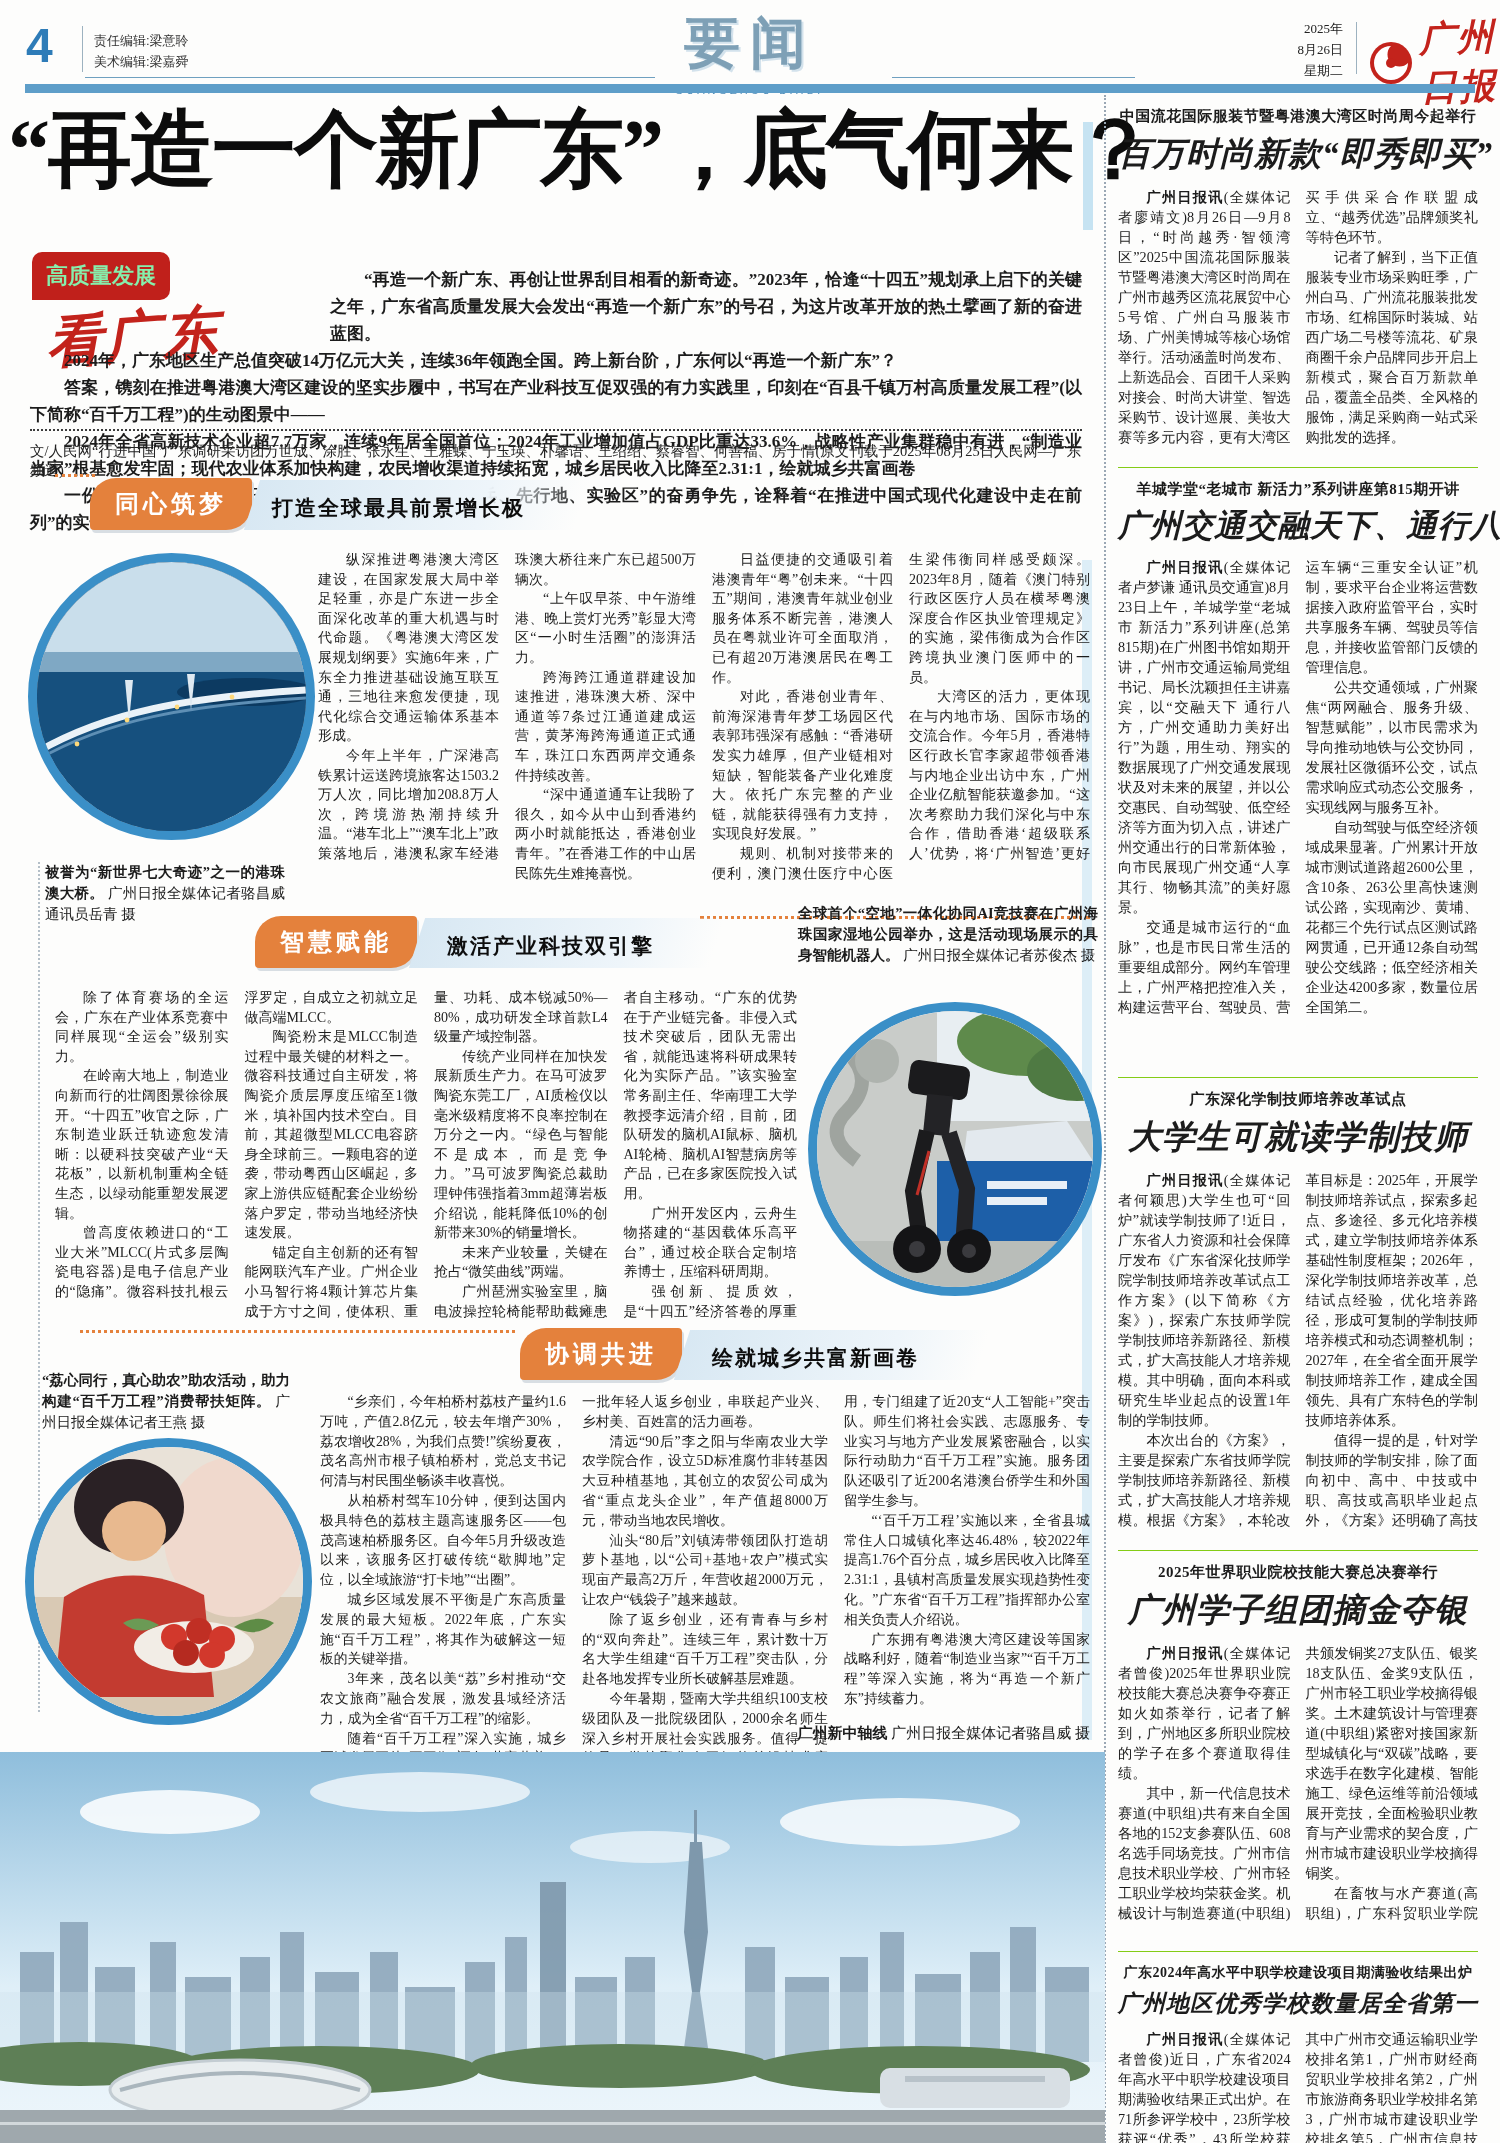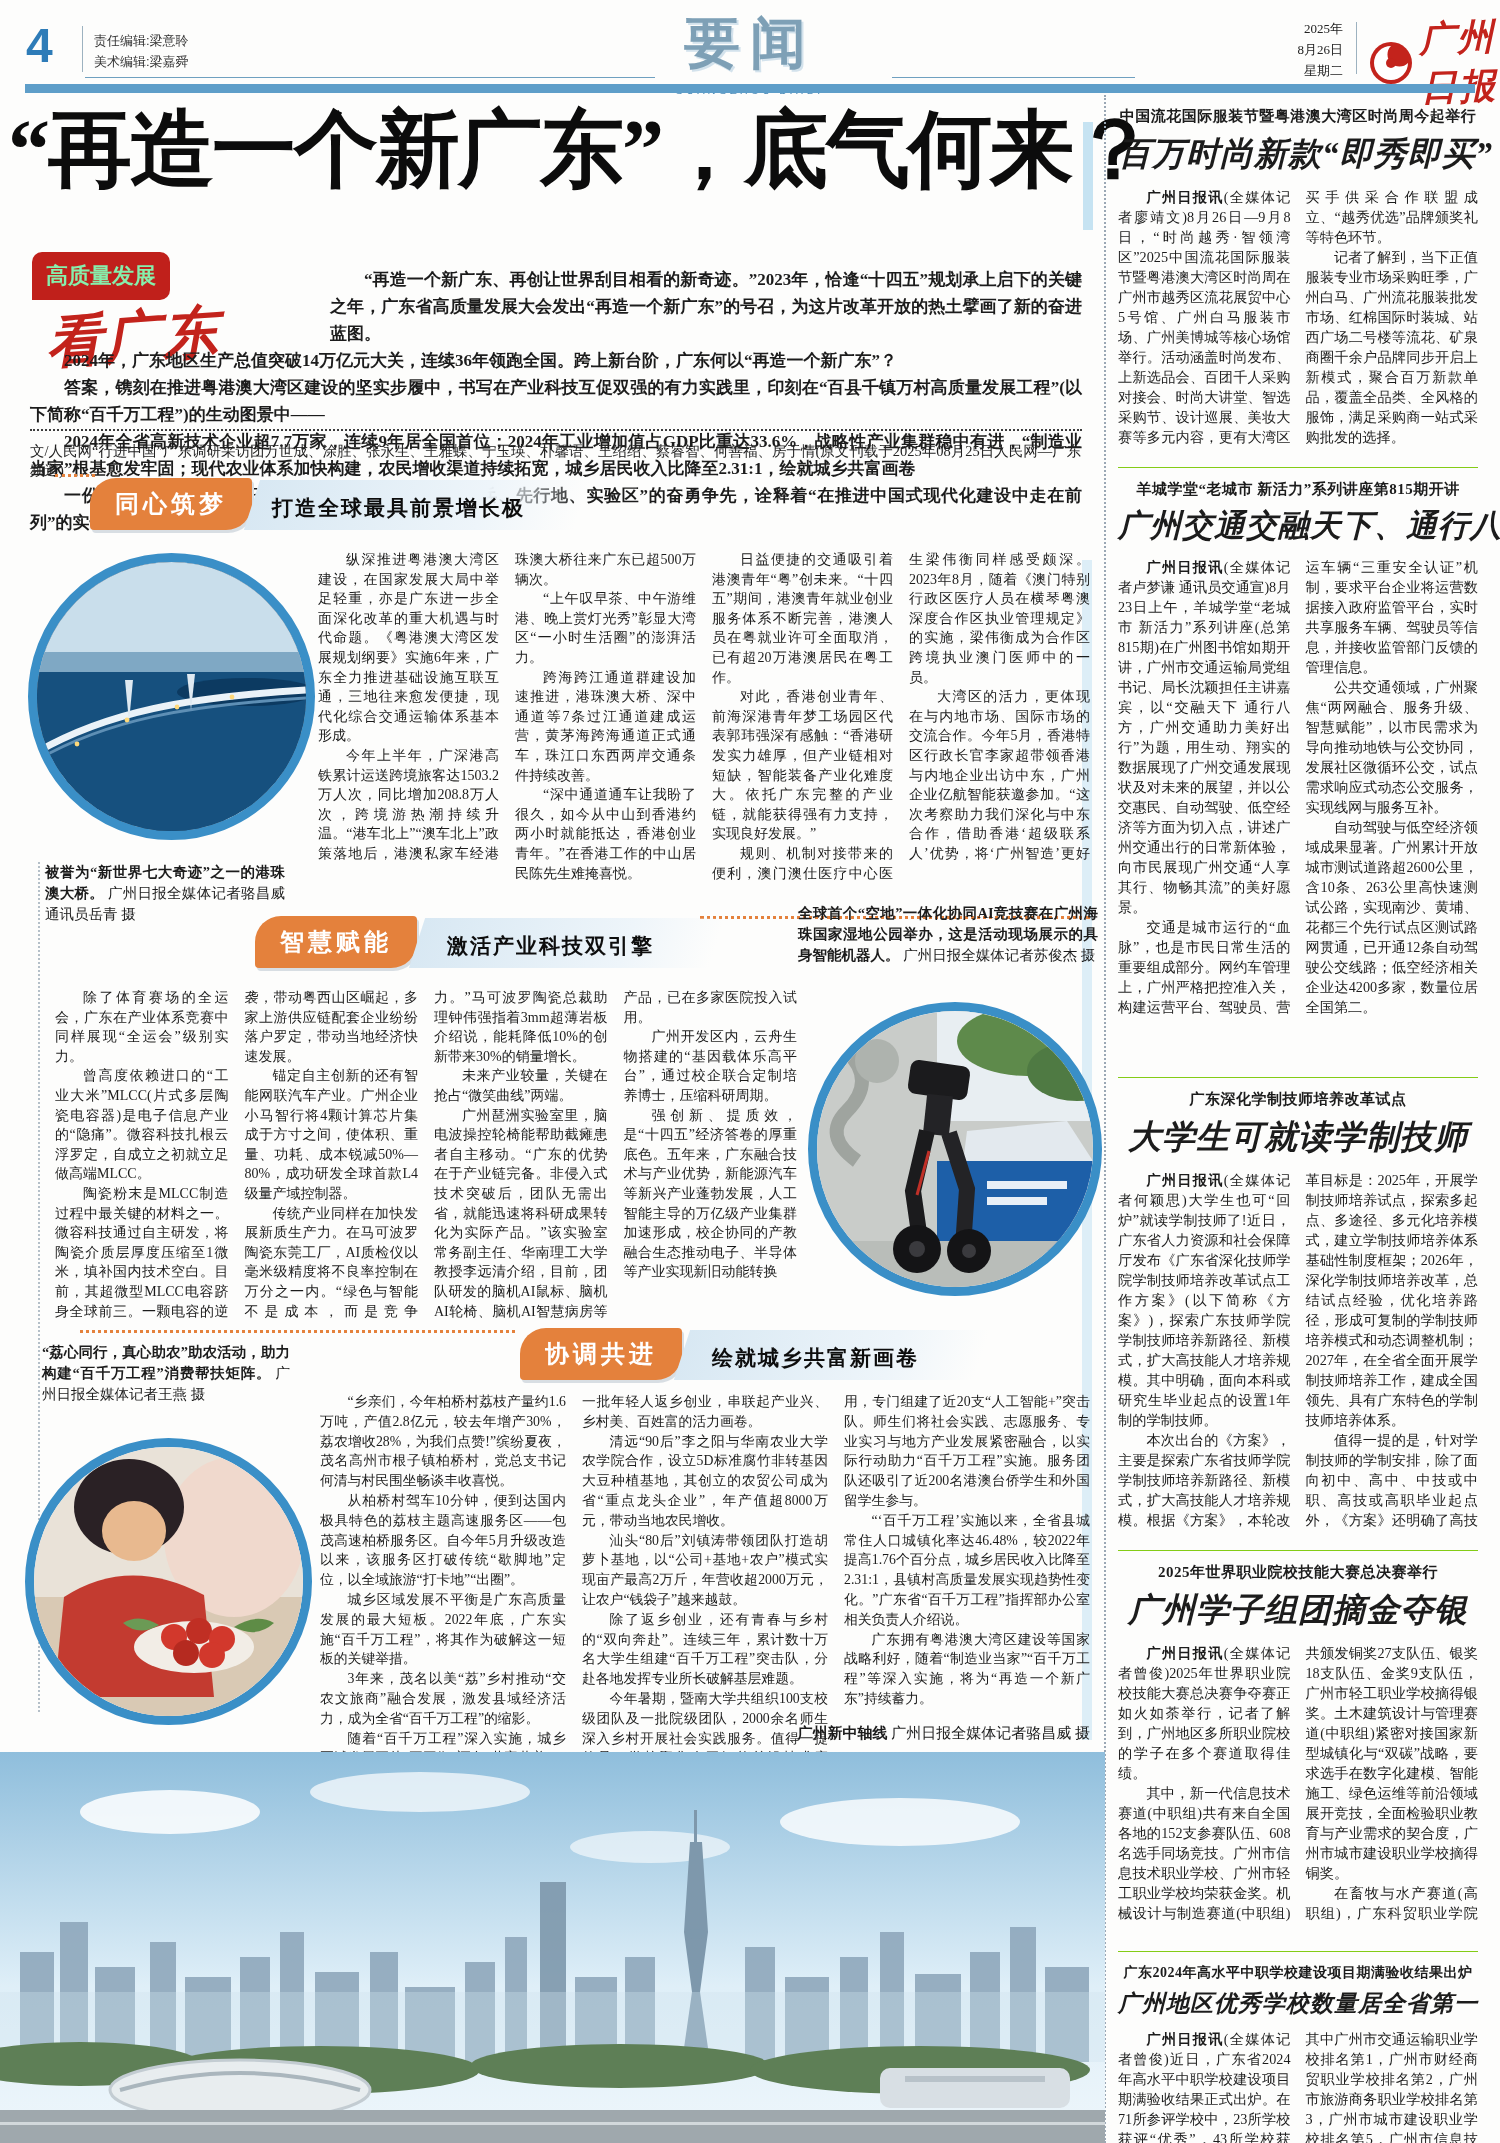--- a/index.html
+++ b/index.html
@@ -187,38 +187,39 @@
     <path d="M132 122 L150 178 L146 236" stroke="#232326" stroke-width="16" fill="none"></path>
     <path d="M112 140 L100 184" stroke="#c03028" stroke-width="3" fill="none"></path>
     <circle cx="100" cy="238" r="24" fill="#141416"></circle>
       <circle cx="100" cy="238" r="8" fill="#3a3a3e"></circle>
     <circle cx="152" cy="240" r="22" fill="#141416"></circle>
       <circle cx="152" cy="240" r="7" fill="#3a3a3e"></circle>
   </svg>
 </div>
 <div class="abs cols c4" style="left:55px;top:988px;width:742px;height:352px;">
     <p>除了体育赛场的全运会，广东在产业体系竞赛中同样展现“全运会”级别实力。</p>
+    <p>在岭南大地上，制造业向新而行的壮阔图景徐徐展开。“十四五”收官之际，广东制造业跃迁轨迹愈发清晰：以硬科技突破产业“天花板”，以新机制重构全链生态，以绿动能重塑发展逻辑。</p>
     <p>曾高度依赖进口的“工业大米”MLCC(片式多层陶瓷电容器)是电子信息产业的“隐痛”。微容科技扎根云浮罗定，自成立之初就立足做高端MLCC。</p>
     <p>陶瓷粉末是MLCC制造过程中最关键的材料之一。微容科技通过自主研发，将陶瓷介质层厚度压缩至1微米，填补国内技术空白。目前，其超微型MLCC电容跻身全球前三。一颗电容的逆袭，带动粤西山区崛起，多家上游供应链配套企业纷纷落户罗定，带动当地经济快速发展。</p>
     <p>锚定自主创新的还有智能网联汽车产业。广州企业小马智行将4颗计算芯片集成于方寸之间，使体积、重量、功耗、成本锐减50%—80%，成功研发全球首款L4级量产域控制器。</p>
     <p>传统产业同样在加快发展新质生产力。在马可波罗陶瓷东莞工厂，AI质检仪以毫米级精度将不良率控制在万分之一内。“绿色与智能不是成本，而是竞争力。”马可波罗陶瓷总裁助理钟伟强指着3mm超薄岩板介绍说，能耗降低10%的创新带来30%的销量增长。</p>
     <p>未来产业较量，关键在抢占“微笑曲线”两端。</p>
     <p>广州琶洲实验室里，脑电波操控轮椅能帮助截瘫患者自主移动。“广东的优势在于产业链完备。非侵入式技术突破后，团队无需出省，就能迅速将科研成果转化为实际产品。”该实验室常务副主任、华南理工大学教授李远清介绍，目前，团队研发的脑机AI鼠标、脑机AI轮椅、脑机AI智慧病房等产品，已在多家医院投入试用。</p>
     <p>广州开发区内，云舟生物搭建的“基因载体乐高平台”，通过校企联合定制培养博士，压缩科研周期。</p>
     <p>强创新、提质效，是“十四五”经济答卷的厚重底色。五年来，广东融合技术与产业优势，新能源汽车等新兴产业蓬勃发展，人工智能主导的万亿级产业集群加速形成，校企协同的产教融合生态推动电子、半导体等产业实现新旧动能转换</p>
   </div>
 
 <div class="abs" style="left:80px;top:1330px;width:435px;">
     <div class="odot"></div>
   </div>
 <div class="abs banner" style="left:520px;top:1328px;width:162px;">协调共进</div>
 <div class="wedge" style="left:682px;top:1330px;width:300px;height:50px;"></div>
 <div class="abs sect-title" style="left:712px;top:1344px;">绘就城乡共富新画卷</div>
 
-<div class="abs caption" style="left:42px;top:1342px;width:248px;">
+<div class="abs caption" style="left:42px;top:1370px;width:248px;">
   <span class="capb">“荔心同行，真心助农”助农活动，助力构建“百千万工程”消费帮扶矩阵。</span>
   <span class="cred">广州日报全媒体记者王燕 摄</span>
 </div>
 <div class="abs circle" style="left:25px;top:1438px;width:287px;height:287px;">
   <svg width="269" height="269" viewBox="0 0 269 269">
     <rect width="269" height="269" fill="#e9e2d8"></rect>
     <rect y="150" width="269" height="119" fill="#d9c9b4"></rect>
     <ellipse cx="200" cy="90" rx="70" ry="80" fill="#f0d9cd"></ellipse>
     <ellipse cx="95" cy="60" rx="55" ry="48" fill="#2a2125"></ellipse>
     <ellipse cx="100" cy="84" rx="32" ry="30" fill="#e8b98f"></ellipse>

